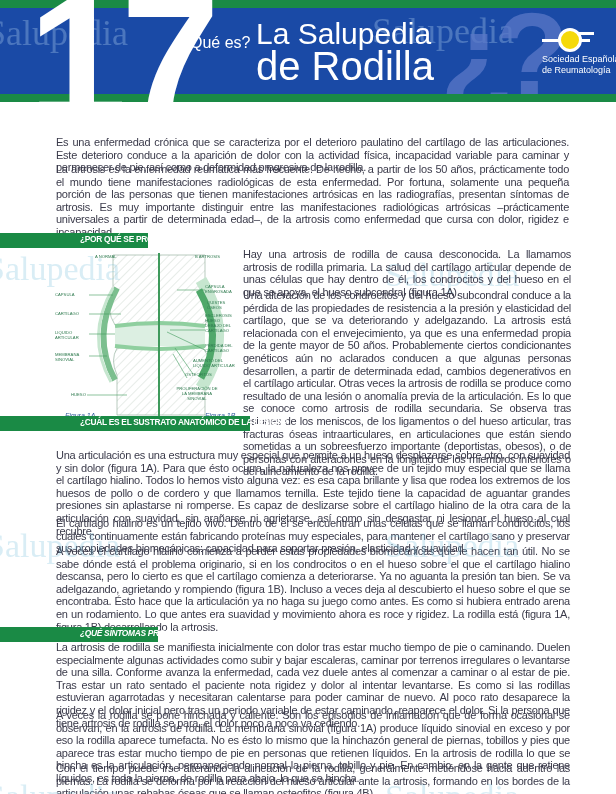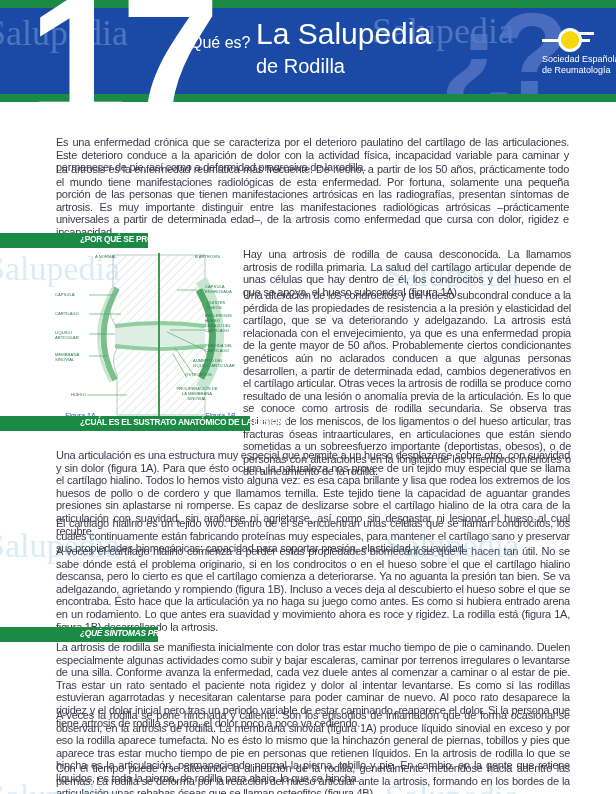--- a/index.html
+++ b/index.html
@@ -20,21 +20,21 @@
   }
   .hdr .wm { position: absolute; font-family: "Liberation Serif", serif; font-size: 36px; color: rgba(170,200,235,0.35); }
   .big17 {
     position: absolute; left: 28px; top: -30px; font-size: 178px; font-weight: bold;
     color: #ffffff; letter-spacing: -6px; line-height: 1; font-family: "Liberation Sans", sans-serif;
     z-index: 3;
   }
   .title-wrap { position: absolute; left: 190px; top: 18px; z-index: 4; color: #fff; }
   .title-q { position: absolute; left: 0; top: 16px; font-size: 16px; white-space: nowrap; }
   .title-1 { position: absolute; left: 66px; top: 0; font-size: 30px; white-space: nowrap; line-height: 32px; }
-  .title-2 { position: absolute; left: 66px; top: 32px; font-size: 20px; white-space: nowrap; line-height: 32px; }
+  .title-2 { position: absolute; left: 66px; top: 32px; font-size: 40px; white-space: nowrap; line-height: 32px; }
   .logo { position: absolute; left: 536px; top: 24px; width: 80px; z-index: 4; }
   .logo .mark { position: relative; width: 56px; height: 30px; margin-left: 6px; }
   .logo .sun { position: absolute; left: 16px; top: 4px; width: 18px; height: 18px; border-radius: 50%; background: #f5d90a; border: 3px solid #fff; }
   .logo .ln1 { position: absolute; left: 34px; top: 8px; width: 18px; height: 3px; background: #fff; }
   .logo .ln2 { position: absolute; left: 0px; top: 15px; width: 18px; height: 3px; background: #fff; }
   .logo .ln3 { position: absolute; left: 34px; top: 15px; width: 14px; height: 3px; background: #fff; }
   .logo .name { color: #fff; font-size: 9px; line-height: 11px; text-align: left; margin-left: 6px; white-space: nowrap; }
 
   
   .para {

